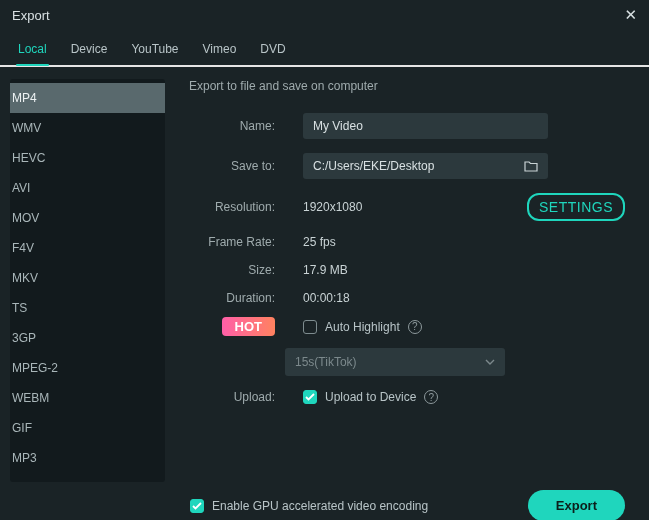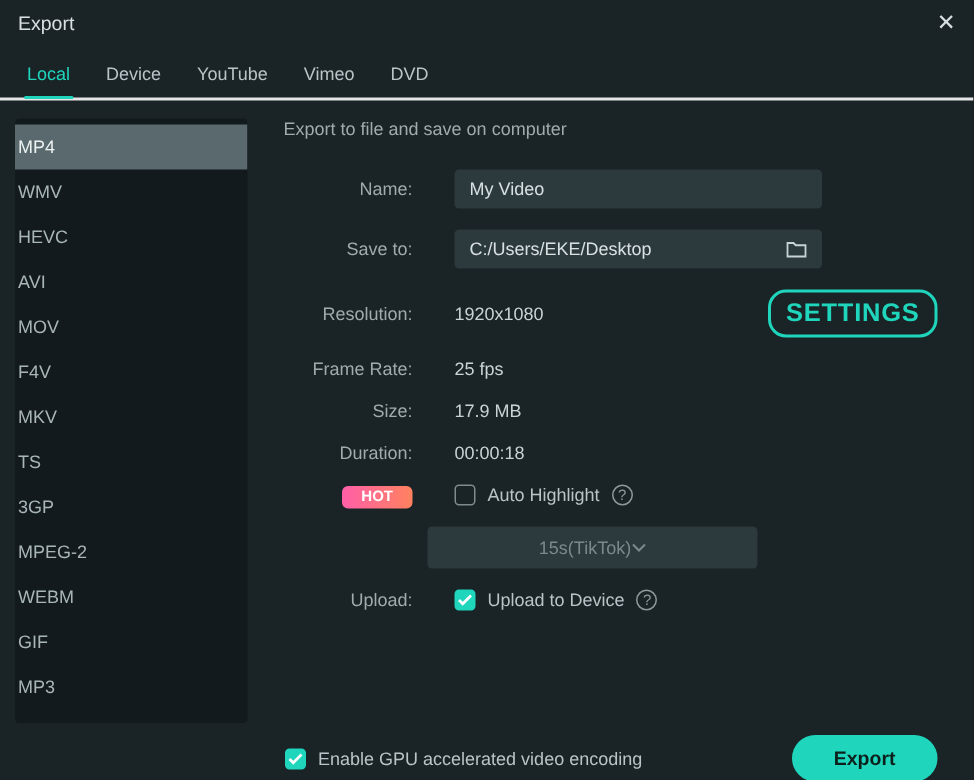--- a/index.html
+++ b/index.html
@@ -96,32 +96,32 @@
   color: #d8e0e2;
   width: 245px;
   display: flex;
   align-items: center;
   justify-content: space-between;
 }
 .static { color: #c9d3d5; }
 .settings-btn {
   border: 2px solid #1fd6bd;
   color: #1fd6bd;
-  font-weight: bold;
-  font-size: 17px;
+  font-weight: normal;
+  font-size: 14px;
   padding: 4px 10px;
   border-radius: 12px;
   background: transparent;
   cursor: pointer;
   letter-spacing: 0.5px;
 }
 .hot {
   background: linear-gradient(90deg, #ff5fa8, #ff825f);
   color: #fff;
-  font-size: 10px;
+  font-size: 13px;
   font-weight: bold;
   padding: 2px 13px;
   border-radius: 4px;
 }
 .chk {
   width: 14px; height: 14px;
   border: 1px solid #7e8c8f;
   border-radius: 3px;
   display: inline-flex;
   align-items: center;
@@ -144,21 +144,21 @@
   color: #8d999c;
   cursor: pointer;
 }
 .dd {
   background: #2c393d;
   color: #7c898c;
   padding: 7px 10px;
   border-radius: 3px;
   width: 220px;
   display: flex;
-  justify-content: center;
+  justify-content: space-between;
   align-items: center;
   cursor: pointer;
   margin-left: 96px;
 }
 .folder-icon { color: #c9d3d5; cursor: pointer; }
 .footer {
   display: flex;
   align-items: center;
   justify-content: space-between;
   padding: 8px 24px 0 190px;

